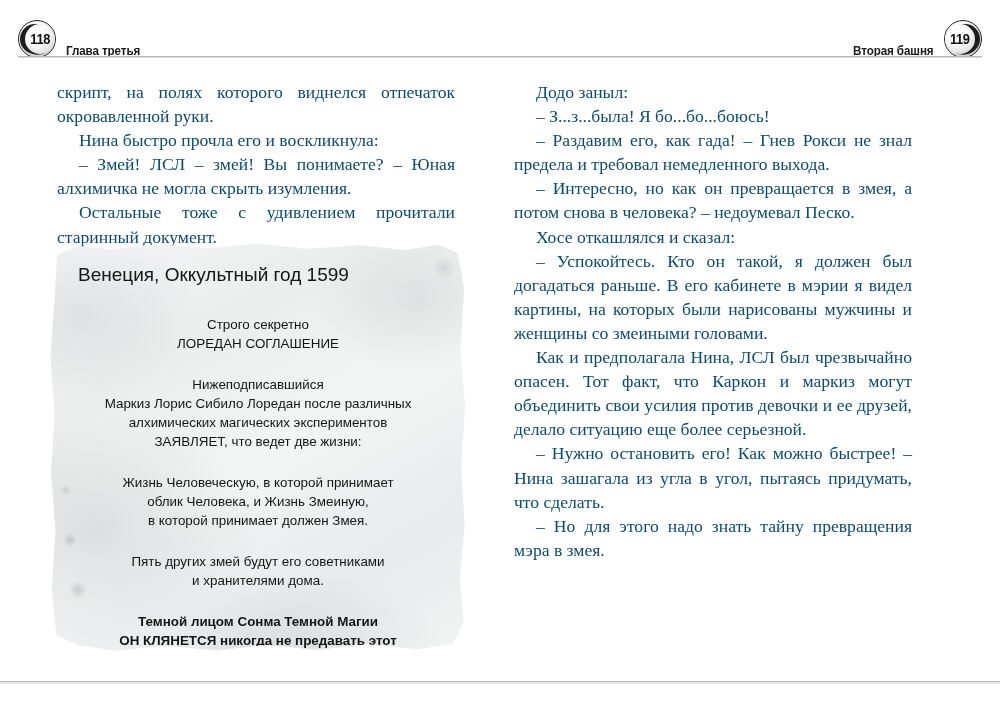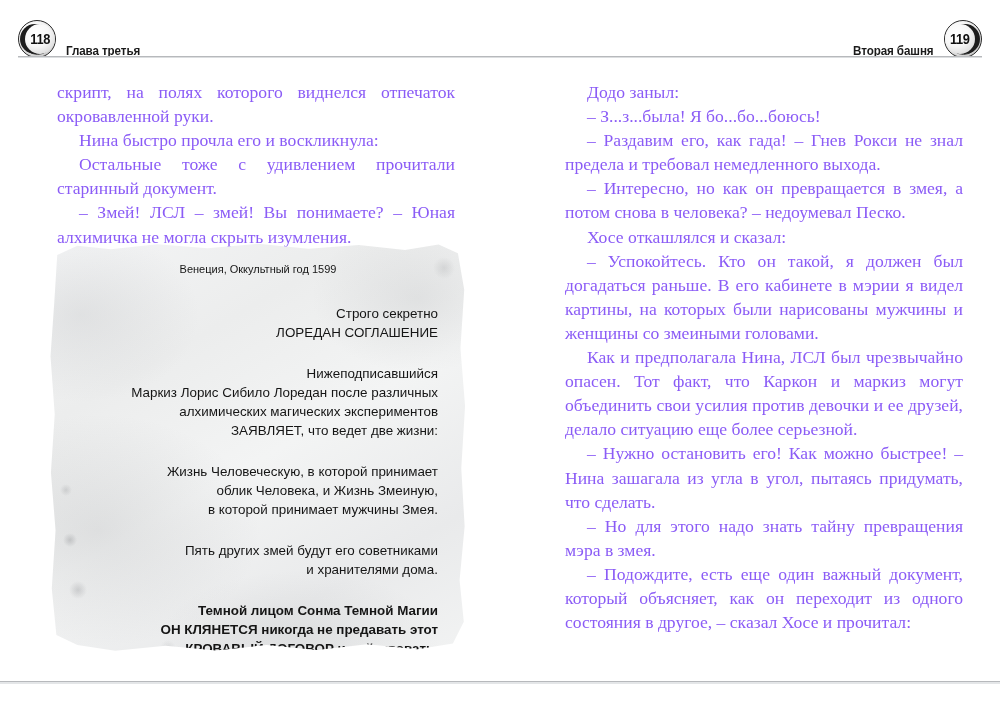--- a/index.html
+++ b/index.html
@@ -136,24 +136,24 @@
 
   
   .col {
     position: absolute;
     top: 80px;
     width: 398px;
     font-size: 17.6px;
     line-height: 1.37;
     text-align: justify;
     text-justify: inter-word;
-    color: #8b5cf6;
+    color: #0c4a6e;
   }
   .col-left  { left: 57px; }
-  .col-right { left: 565px; font-family: Liberation Serif, serif; }
+  .col-right { left: 514px; font-family: Liberation Serif, serif; }
 
   .col p {
     margin: 0;
     text-indent: 22px;
     hyphens: manual;
   }
   .col p.noindent { text-indent: 0; }
 
   
   .document-scrap {
@@ -197,29 +197,29 @@
   .doc-inner {
     position: relative;
     z-index: 2;
     padding: 22px 30px 24px 30px;
     font-family: "Liberation Sans", sans-serif;
     color: #151515;
     font-size: 13.4px;
     line-height: 1.42;
   }
   .doc-place {
-    text-align: center;
-    font-size: 11px;
+    text-align: left;
+    font-size: 19px;
     margin: 0 0 26px 0;
   }
   .doc-center {
     text-align: center;
     margin: 0;
   }
-  .doc-block { margin: 0 0 22px 0; text-align: right; }
+  .doc-block { margin: 0 0 22px 0; }
   .doc-block:last-child { margin-bottom: 0; }
   .doc-line { display: block; }
   .doc-line.bold { font-weight: 600; }
   .doc-sign { text-align: center; font-weight: 600; margin-top: 24px; }
 </style>
 </head>
 <body>
 
 <div class="spread">
 
@@ -245,22 +245,22 @@
         <span class="crescent-cut"></span>
         <span class="num">119</span>
       </div>
     </div>
   </div>
   <div class="header-rule"></div>
 
   <div class="col col-left">
     <p class="noindent">скрипт, на полях которого виднелся отпечаток окровавленной руки.</p>
     <p>Нина быстро прочла его и воскликнула:</p>
+    <p>– Змей! ЛСЛ – змей! Вы понимаете? – Юная алхимичка не могла скрыть изумления.</p>
     <p>Остальные тоже с удивлением прочитали старинный документ.</p>
-    <p>– Змей! ЛСЛ – змей! Вы понимаете? – Юная алхимичка не могла скрыть изумления.</p>
   </div>
 
   <div class="document-scrap">
     <div class="doc-inner">
 
       <p class="doc-place">Венеция, Оккультный год 1599</p>
 
       <div class="doc-block doc-center">
         <span class="doc-line">Строго секретно</span>
         <span class="doc-line">ЛОРЕДАН СОГЛАШЕНИЕ</span>
@@ -269,21 +269,21 @@
       <div class="doc-block doc-center">
         <span class="doc-line">Нижеподписавшийся</span>
         <span class="doc-line">Маркиз Лорис Сибило Лоредан после различных</span>
         <span class="doc-line">алхимических магических экспериментов</span>
         <span class="doc-line">ЗАЯВЛЯЕТ, что ведет две жизни:</span>
       </div>
 
       <div class="doc-block doc-center">
         <span class="doc-line">Жизнь Человеческую, в которой принимает</span>
         <span class="doc-line">облик Человека, и Жизнь Змеиную,</span>
-        <span class="doc-line">в которой принимает мужчины Змея.</span>
+        <span class="doc-line">в которой принимает должен Змея.</span>
       </div>
 
       <div class="doc-block doc-center">
         <span class="doc-line">Пять других змей будут его советниками</span>
         <span class="doc-line">и хранителями дома.</span>
       </div>
 
       <div class="doc-block doc-center">
         <span class="doc-line bold">Темной лицом Сонма Темной Магии</span>
         <span class="doc-line bold">ОН КЛЯНЕТСЯ никогда не предавать этот</span>
@@ -298,17 +298,16 @@
   <div class="col col-right">
     <p>Додо заныл:</p>
     <p>– З...з...была! Я бо...бо...боюсь!</p>
     <p>– Раздавим его, как гада! – Гнев Рокси не знал предела и требовал немедленного выхода.</p>
     <p>– Интересно, но как он превращается в змея, а потом снова в человека? – недоумевал Песко.</p>
     <p>Хосе откашлялся и сказал:</p>
     <p>– Успокойтесь. Кто он такой, я должен был догадаться раньше. В его кабинете в мэрии я видел картины, на которых были нарисованы мужчины и женщины со змеиными головами.</p>
     <p>Как и предполагала Нина, ЛСЛ был чрезвычайно опасен. Тот факт, что Каркон и маркиз могут объединить свои усилия против девочки и ее друзей, делало ситуацию еще более серьезной.</p>
     <p>– Нужно остановить его! Как можно быстрее! – Нина зашагала из угла в угол, пытаясь придумать, что сделать.</p>
     <p>– Но для этого надо знать тайну превращения мэра в змея.</p>
-    <p>– Подождите, есть еще один важный документ, который объясняет, как он переходит из одного состояния в другое, – сказал Хосе и прочитал:</p>
   </div>
 
   <div class="footer-rule"></div>
 </div>
 
 </body></html>

